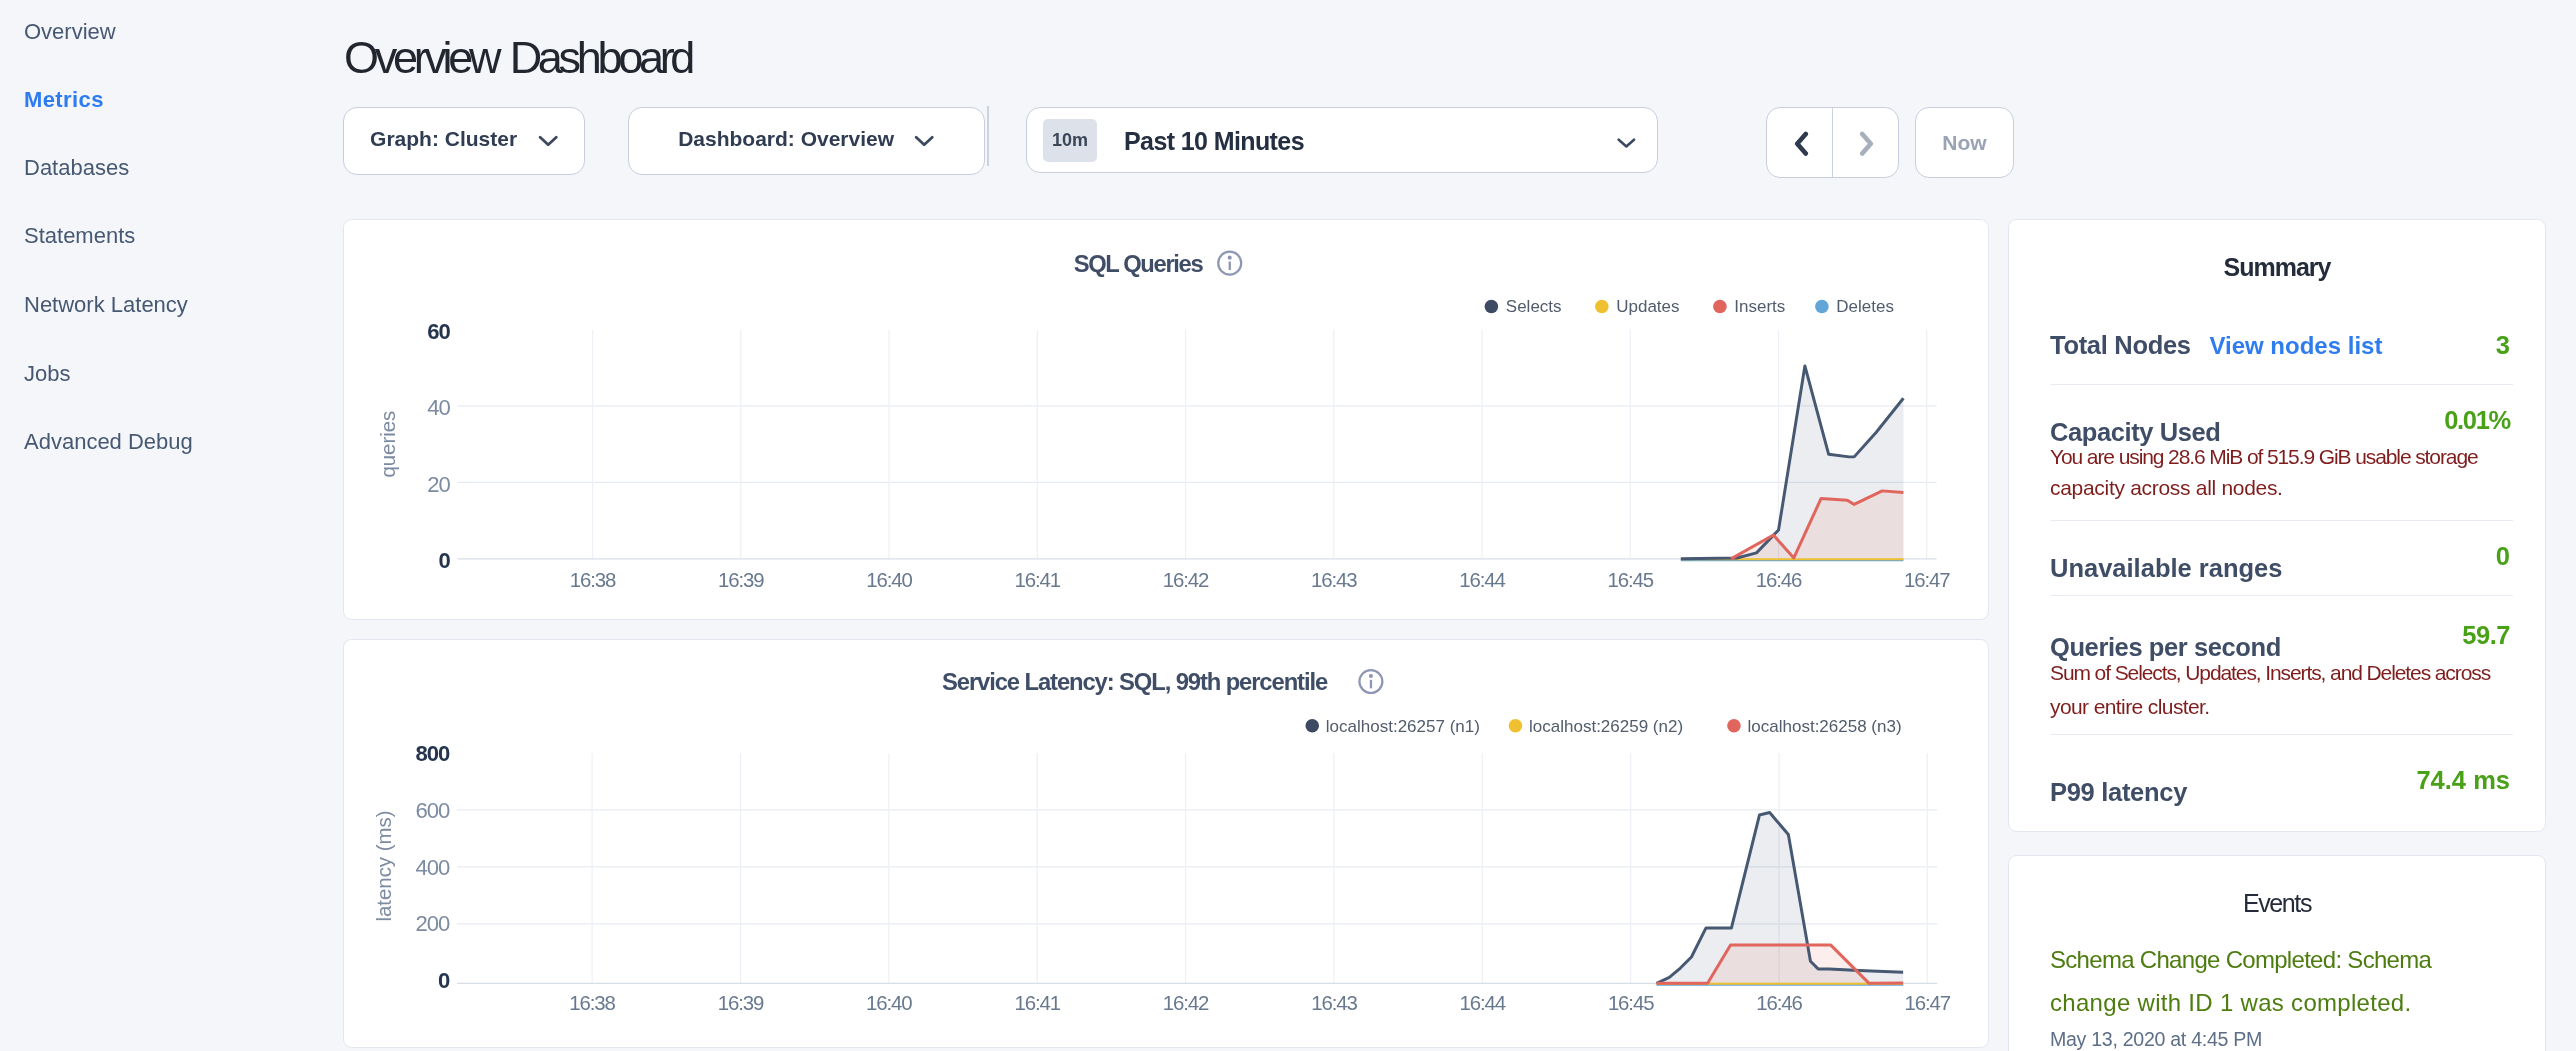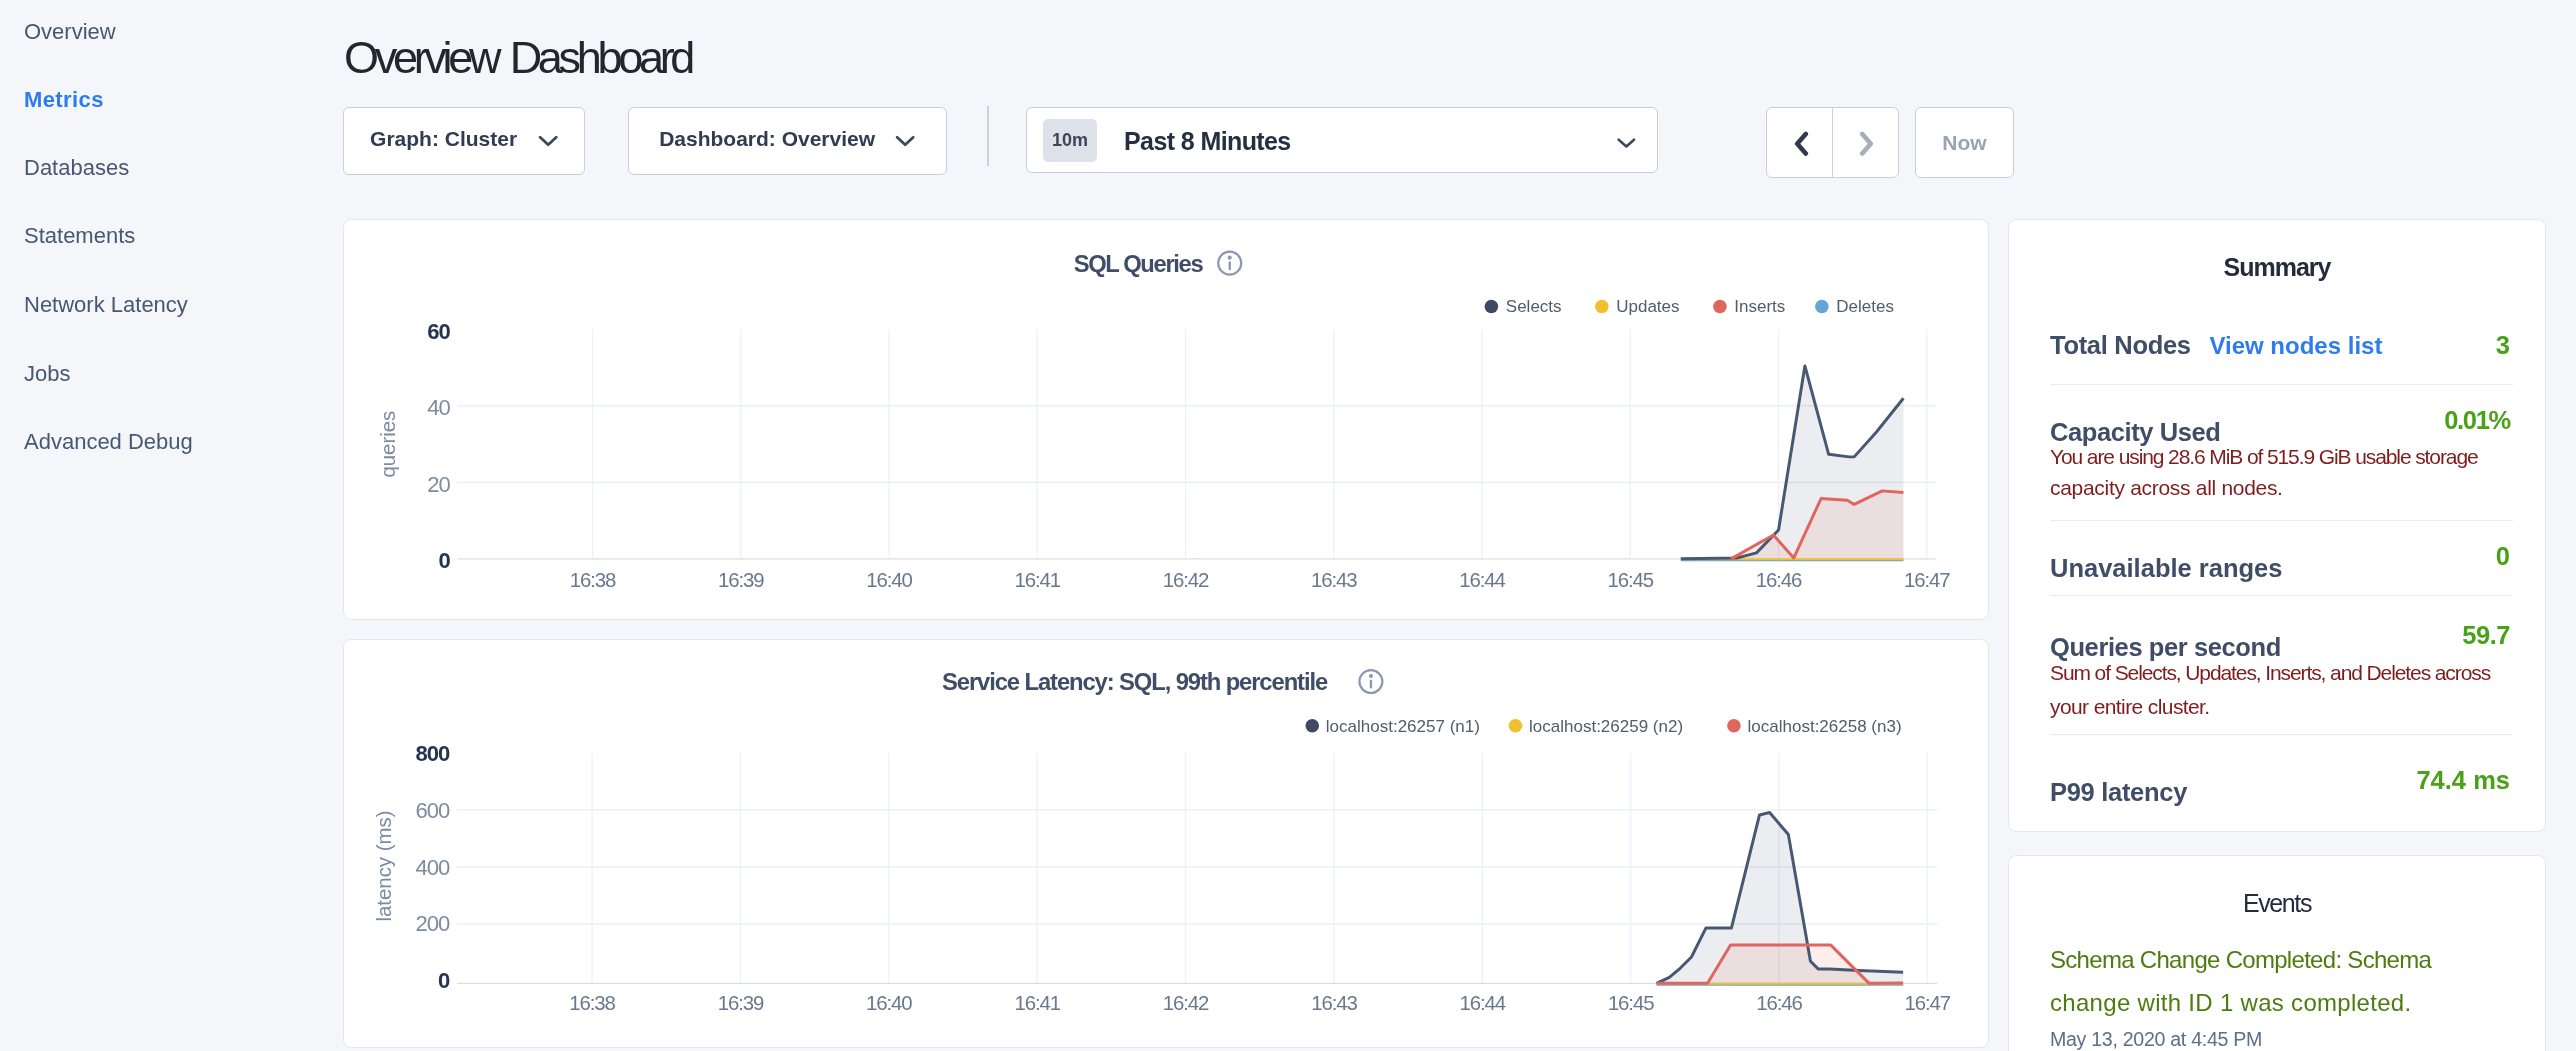--- a/index.html
+++ b/index.html
@@ -1,20 +1,20 @@
 <!DOCTYPE html>
 <html style="font-size:13.6px"><head>
 <meta charset="utf-8">
 <style>
   html,body{margin:0;padding:0;}
   body{width:2576px;height:1051px;background:#f4f6fa;font-family:"Liberation Sans",sans-serif;overflow:hidden;position:relative;}
   .abs{position:absolute;}
   .nav{position:absolute;left:24px;font-size:22px;color:#475872;line-height:25.5px;}
   .panel{position:absolute;background:#fff;border:1.3px solid #e2e6ef;border-radius:8.5px;box-sizing:border-box;}
-  .btn{position:absolute;top:107px;height:68px;background:#fff;border:1.3px solid #c8cede;border-radius:6px;box-sizing:border-box;display:flex;align-items:center;justify-content:center;font-weight:bold;font-size:21px;color:#303c52;}
+  .btn{position:absolute;top:107px;height:68px;background:#fff;border:1.3px solid #c8cede;border-radius:14px;box-sizing:border-box;display:flex;align-items:center;justify-content:center;font-weight:bold;font-size:21px;color:#303c52;}
   .slabel{font-weight:bold;font-size:25.5px;color:#3f4d66;letter-spacing:-0.3px;margin-top:24px;}
   .sval{font-weight:bold;font-size:25.5px;color:#48a117;letter-spacing:-0.7px;}
   .srow{position:absolute;display:flex;justify-content:space-between;align-items:center;}
   .sdiv{position:absolute;height:1.3px;background:#e8ebf2;}
   .desc{position:absolute;font-size:21px;color:#7f1d1d;}
 </style>
 </head>
 <body>
 
   <div class="nav" style="top:18.7px;">Overview</div>
@@ -26,30 +26,30 @@
   <div class="nav" style="top:429px;">Advanced Debug</div>
 
   <div class="abs" style="left:344px;top:23px;font-size:45px;color:#22272f;line-height:51px;letter-spacing:-4.3px;word-spacing:4.3px;margin-top:9px;">Overview Dashboard</div>
 
   <div class="btn" style="left:343px;width:242px;">
     <span style="position:relative;top:-1.7px;">Graph:&nbsp;Cluster</span>
     <svg style="margin-left:20.4px;" width="20.4" height="12" viewBox="0 0 24 14">
       <polyline points="2.5,2.5 12,11.5 21.5,2.5" fill="none" stroke="#3b485e" stroke-width="3.2" stroke-linecap="round" stroke-linejoin="round"></polyline>
     </svg>
   </div>
-  <div class="btn" style="left:628px;width:319px;text-align:center;">
+  <div class="btn" style="left:628px;width:357px;text-align:center;">
     <span style="position:relative;top:-1.7px;">Dashboard:&nbsp;Overview</span>
     <svg style="margin-left:20.4px;" width="20.4" height="12" viewBox="0 0 24 14">
       <polyline points="2.5,2.5 12,11.5 21.5,2.5" fill="none" stroke="#3b485e" stroke-width="3.2" stroke-linecap="round" stroke-linejoin="round"></polyline>
     </svg>
   </div>
   <div class="abs" style="left:987px;top:106px;width:1.7px;height:60px;background:#ccd2de;"></div>
   <div class="btn" style="left:1026px;width:632px;height:66px;justify-content:flex-start;">
     <span style="display:inline-flex;align-items:center;justify-content:center;margin-left:16px;width:54px;height:43px;background:#dde1ea;border-radius:5.1px;font-size:18px;color:#3a4759;">10m</span>
-    <span style="margin-left:27px;margin-top:3.4px;font-size:25px;letter-spacing:-0.6px;color:#242f42;">Past 8 Minutes</span>
+    <span style="margin-left:27px;margin-top:3.4px;font-size:25px;letter-spacing:-0.6px;color:#242f42;">Past 10 Minutes</span>
     <svg style="position:absolute;right:21px;top:30px;" width="18.7" height="10.2" viewBox="0 0 22 12">
       <polyline points="2,2 11,10 20,2" fill="none" stroke="#3b485e" stroke-width="3" stroke-linecap="round" stroke-linejoin="round"></polyline>
     </svg>
   </div>
   <div class="btn" style="left:1766px;width:133px;height:71px;">
     <div style="position:absolute;left:65px;top:0;width:1.3px;height:69px;background:#ccd2de;"></div>
     <svg style="position:absolute;left:25.5px;top:23px;" width="17" height="25.5" viewBox="0 0 20 30">
       <polyline points="15,3.5 5,15 15,26.5" fill="none" stroke="#2e3a4e" stroke-width="5.5" stroke-linecap="round" stroke-linejoin="round"></polyline>
     </svg>
     <svg style="position:absolute;left:91px;top:23px;" width="17" height="25.5" viewBox="0 0 20 30">

